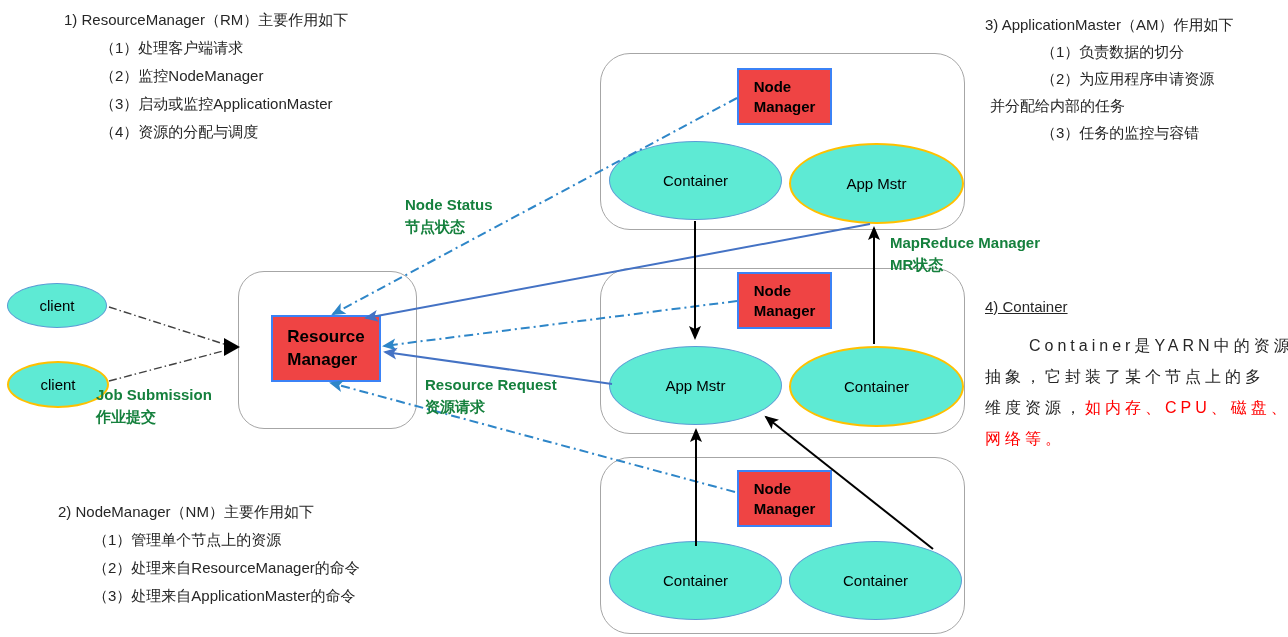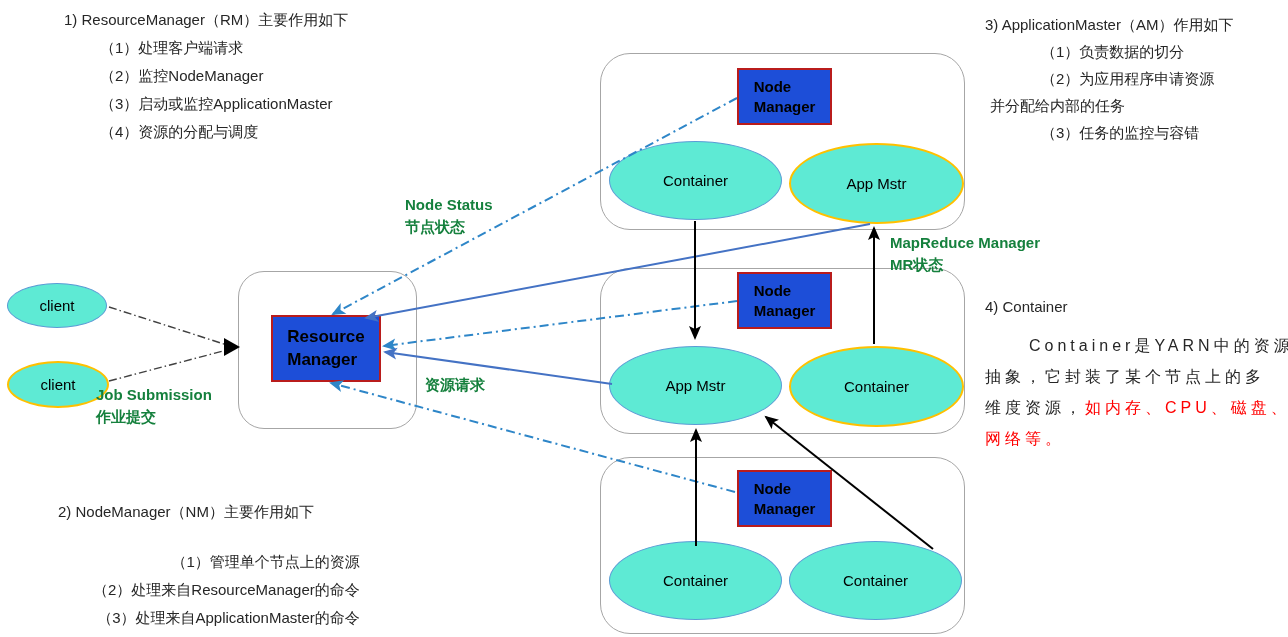--- a/index.html
+++ b/index.html
@@ -4,37 +4,37 @@
 <style>
   html,body{margin:0;padding:0;background:#fff;}
   .canvas{
     position:relative;width:1288px;height:637px;background:#fff;overflow:hidden;
     font-family:"Liberation Sans","DejaVu Sans",sans-serif;color:#262626;
   }
   
   .note{position:absolute;font-size:15px;line-height:28px;white-space:nowrap;z-index:2;}
   .note .heading{font-weight:400;}
   .note .item{padding-left:36px;}
-  .note-nm .items{margin-top:22px;text-align:right;}
+  .note-nm .items{margin-top:0;}
   .note-nm .item{padding-left:35px;}
   .note-am .item{padding-left:56px;}
   .note-am .item-flush{padding-left:5px;}
   .note-am{line-height:27px;}
   .note-container{line-height:31px;font-size:16px;letter-spacing:4px;}
-  .note-container .heading{font-size:15px;letter-spacing:0;line-height:22px;margin-bottom:12px;}
+  .note-container .heading{font-size:15px;letter-spacing:0;line-height:22px;margin-bottom:12px;text-decoration:underline;}
   .note-container .indent{text-indent:44px;}
   .red{color:#FF0000;}
   
   .flow-label{position:absolute;color:#15803d;font-weight:bold;font-size:15px;line-height:22px;
     text-align:left;z-index:10;white-space:nowrap;}
   
   .group-box{position:absolute;background:#fff;border:1.6px solid #A6A6A6;border-radius:30px;z-index:1;}
   .rm-outer{position:absolute;left:238px;top:271px;width:177px;height:156px;background:#fff;
     border:1.6px solid #A6A6A6;border-radius:26px;z-index:1;}
-  .green-box{position:absolute;background:#1d4ed8;border:2px solid #b91c1c;display:flex;
+  .green-box{position:absolute;background:#ef4444;border:2px solid #3b82f6;display:flex;
     align-items:center;justify-content:center;text-align:left;font-weight:bold;color:#000;
     white-space:pre-line;z-index:2;}
   .nm-box{width:91px;height:53px;left:737px;font-size:15px;line-height:1.3;}
   .rm-green{left:271px;top:315px;width:106px;height:63px;font-size:17px;line-height:1.35;}
   .ellipse{position:absolute;width:171px;height:77px;background:#5eead4;border-radius:50%;
     display:flex;align-items:center;justify-content:center;font-size:15px;font-weight:500;
     color:#000;z-index:2;}
   .blue{border:1.7px solid #5B9BD5;}
   .yellow{border:2px solid #FFC000;}
   .client{width:98px;height:43px;font-weight:400;}
@@ -81,20 +81,21 @@
 
   <div class="flow-label" style="left:405px;top:194px;width:146px;">
     <div>Node Status</div>
     <div>节点状态</div>
   </div>
   <div class="flow-label" style="left:890px;top:232px;width:168px;">
     <div>MapReduce Manager</div>
     <div>MR状态</div>
   </div>
   <div class="flow-label" style="left:425px;top:374px;width:168px;">
+    <div>Resource Request</div>
     <div>资源请求</div>
   </div>
   <div class="flow-label" style="left:96px;top:384px;width:152px;">
     <div>Job Submission</div>
     <div>作业提交</div>
   </div>
 
   <div class="group-box" style="left:600px;top:53px;width:363px;height:175px;"></div>
   <div class="group-box" style="left:600px;top:268px;width:363px;height:164px;"></div>
   <div class="group-box" style="left:600px;top:457px;width:363px;height:175px;"></div>

